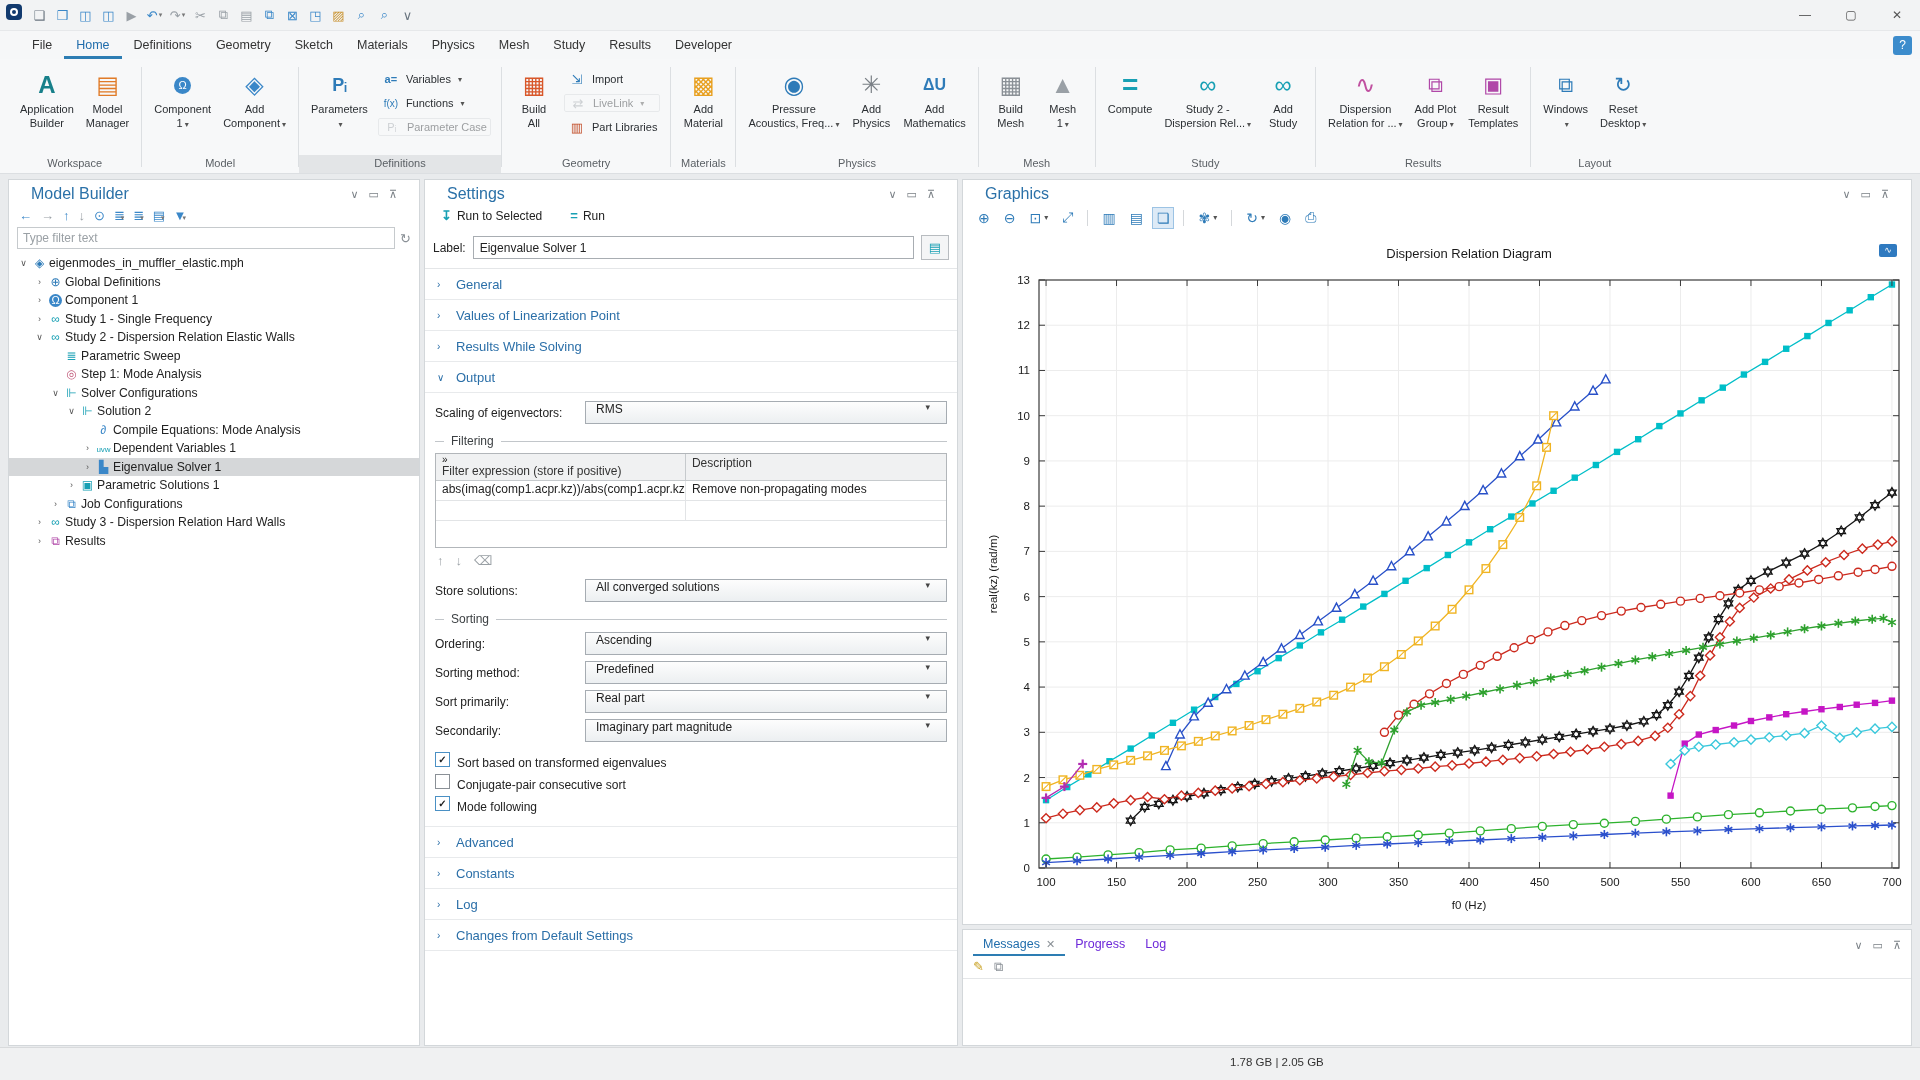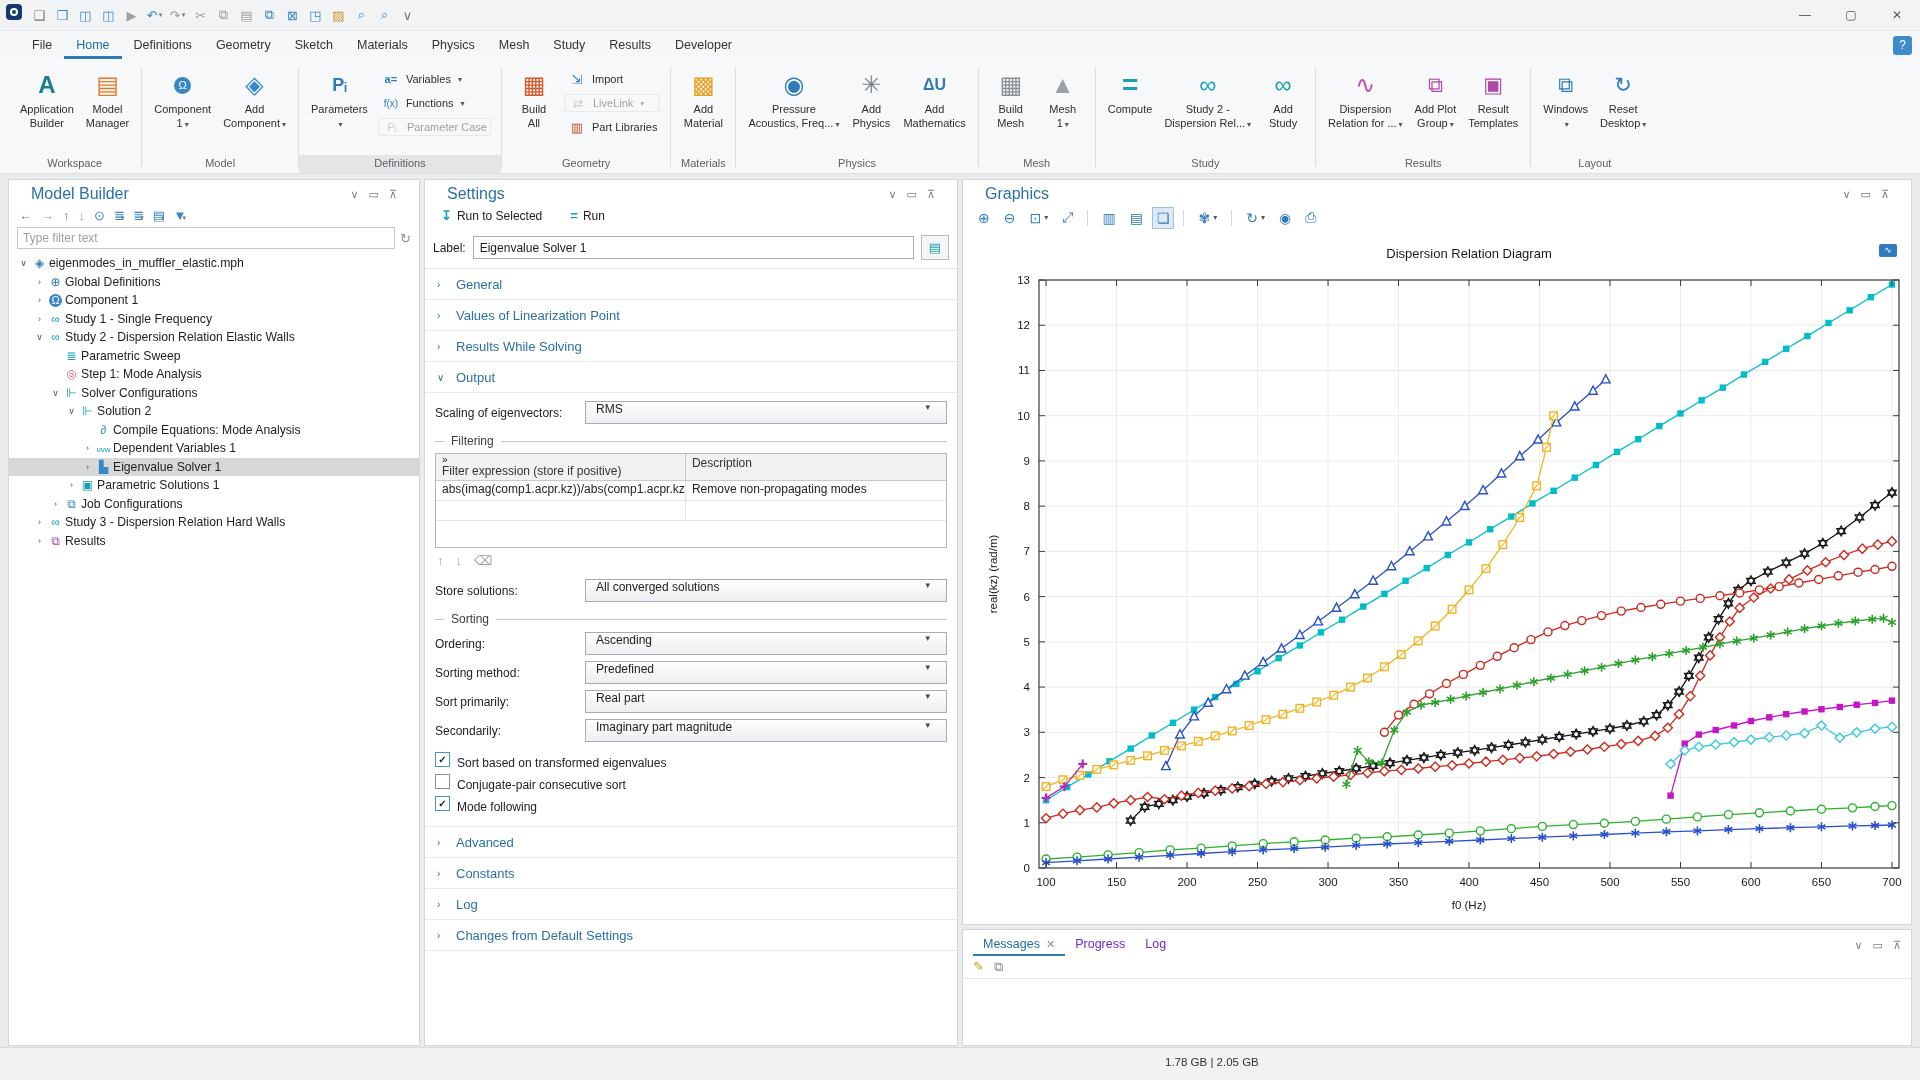--- a/index.html
+++ b/index.html
@@ -105,21 +105,21 @@
   #plot-corner-ico{position:absolute;top:12px;right:14px;width:18px;height:13px;background:#2f7ac0;border-radius:2px;color:#fff;font-size:9px;text-align:center;line-height:13px;}
   
   #msg-tabs{display:flex;align-items:flex-end;padding:3px 10px 0;height:26px;box-sizing:border-box;}
   .mtab{display:flex;align-items:center;gap:6px;padding:3px 10px 5px;font-size:12.5px;color:#6d28d9;}
   .mtab.active{color:#1f6cab;border-bottom:2px solid #2d7db3;padding-bottom:3px;}
   .mtab .close{color:#8a9096;font-size:11px;}
   #msg-toolbar{display:flex;gap:10px;padding:3px 10px;font-size:13px;border-bottom:1px solid #e4e6e8;}
   #msg-content{background:#fff;height:56px;}
   
   #statusbar{position:absolute;left:0;right:0;bottom:0;height:32px;background:#f0f1f2;border-top:1px solid #d8dadc;}
-  #statusbar span{position:absolute;left:1165px;top:8px;font-size:11.5px;color:#333;}
+  #statusbar span{position:absolute;left:1230px;top:8px;font-size:11.5px;color:#333;}
 </style>
 </head>
 <body>
 
 <div id="app">
 
   <div id="titlebar">
     <div id="qa-bar" style="display: flex;">
         <span class="qa-logo"></span>
         <span class="qa">

